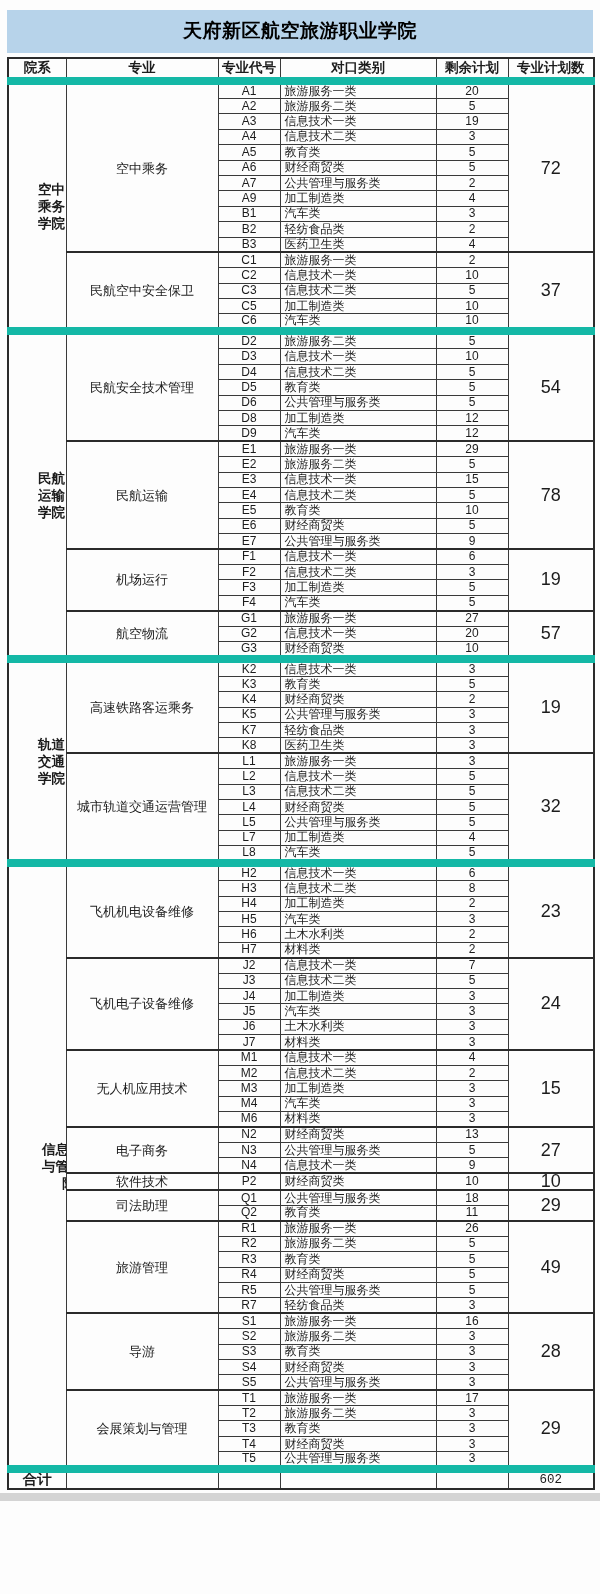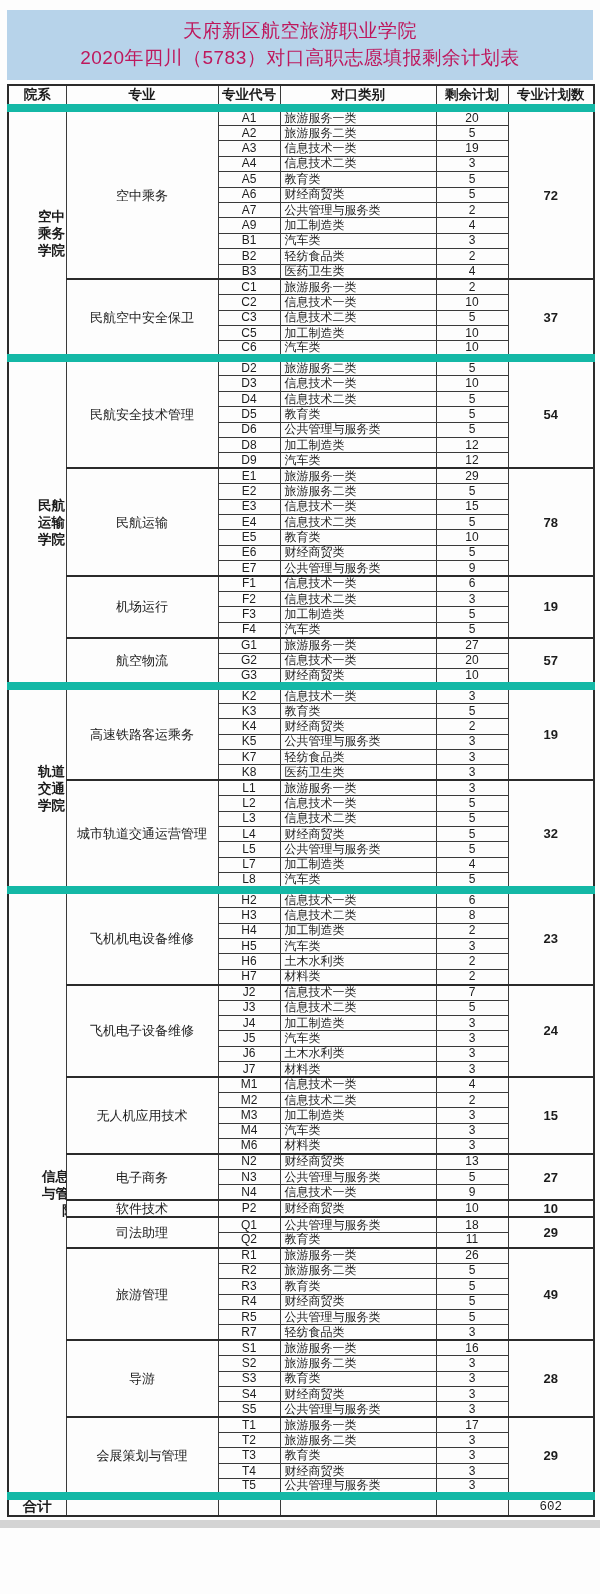--- a/index.html
+++ b/index.html
@@ -17,22 +17,22 @@
     background: #fdfdfd;
   }
   .titleblock {
     background: #b7d3ea;
     text-align: center;
     padding: 7px 0 9px 0;
     margin-bottom: 4px;
   }
   .title-line {
     font-size: 19px;
-    font-weight: 400;
-    color: #be185d;
+    font-weight: 700;
+    color: #000000;
     line-height: 27px;
     letter-spacing: 0.5px;
   }
   table.plan {
     border-collapse: collapse;
     table-layout: fixed;
     width: 586px;
     border: 2px solid #2b2b2b;
     background: #fdfdfd;
   }
@@ -61,41 +61,40 @@
     font-weight: 700;
     font-size: 13.5px;
     white-space: normal;
     line-height: 17px;
     padding-left: 28px;
   }
   td.dept .wrap { display: inline-block; word-break: break-all; text-align: center; }
   .w2 { width: 29px; }
   .w4 { width: 64px; }
   td.major { font-size: 13px; white-space: normal; line-height: 15px; }
-  td.ptotal { font-size: 13px; font-weight: bold; }
+  td.ptotal { font-size: 18px; }
   tr.major-start td { border-top: 2px solid #2b2b2b; }
   tr.dept-start td { border-top: 8px solid #14b8a6; }
   tr.grand td { height: 20px; font-family: Liberation Mono, monospace; }
   tr.grand td.glabel { font-weight: 700; font-size: 14.5px; }
   tr.grand td.gnum { font-size: 12.5px; }
   .bottom-strip {
     width: 600px;
     height: 8px;
     background: #d4d4d4;
     margin: 3px 0 0 -7px;
   }
 </style>
 </head>
 <body>
 
 <div class="page">
 
   <div class="titleblock" style="background: rgb(183, 211, 234); color: rgb(27, 38, 52);">
     <div class="title-line">天府新区航空旅游职业学院</div>
-    <div class="title-line">2020年四川（5783）对口高职志愿填报剩余计划表</div>
   </div>
 
   <table class="plan">
     <colgroup>
       <col style="width:58px">
         <col style="width:152px">
         <col style="width:62px">
       <col style="width:156px">
         <col style="width:72px">
         <col style="width:86px">

